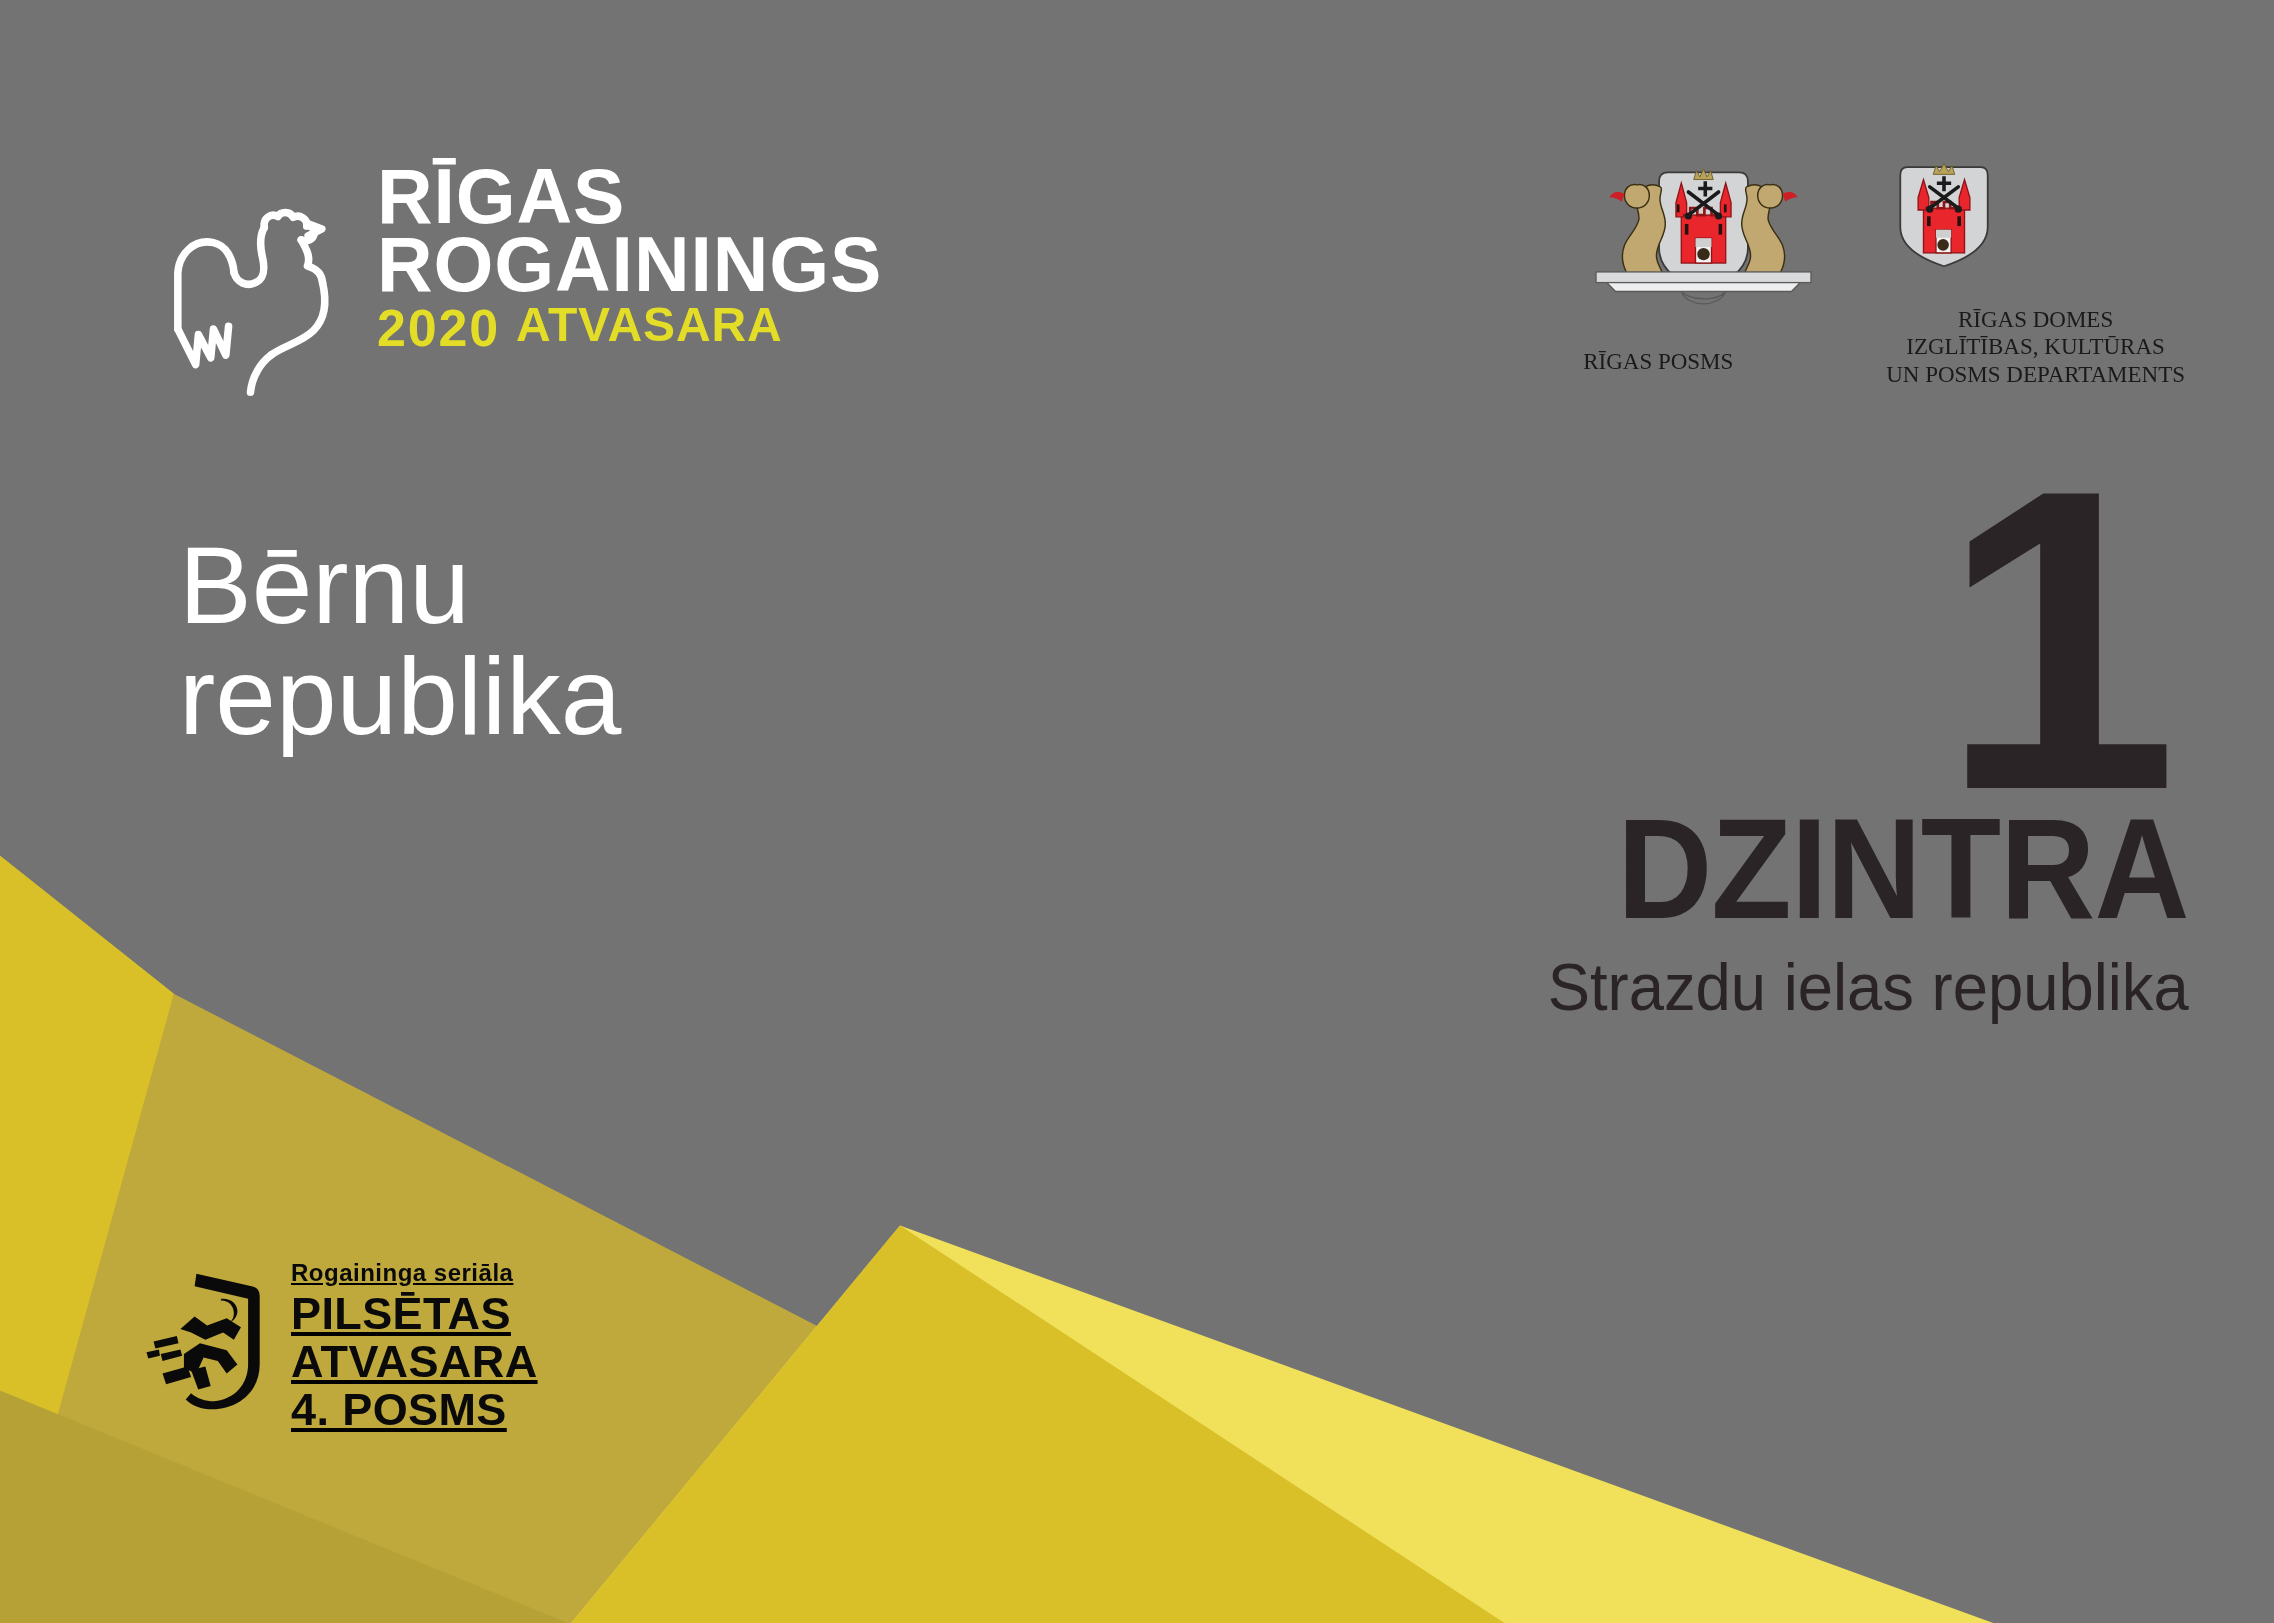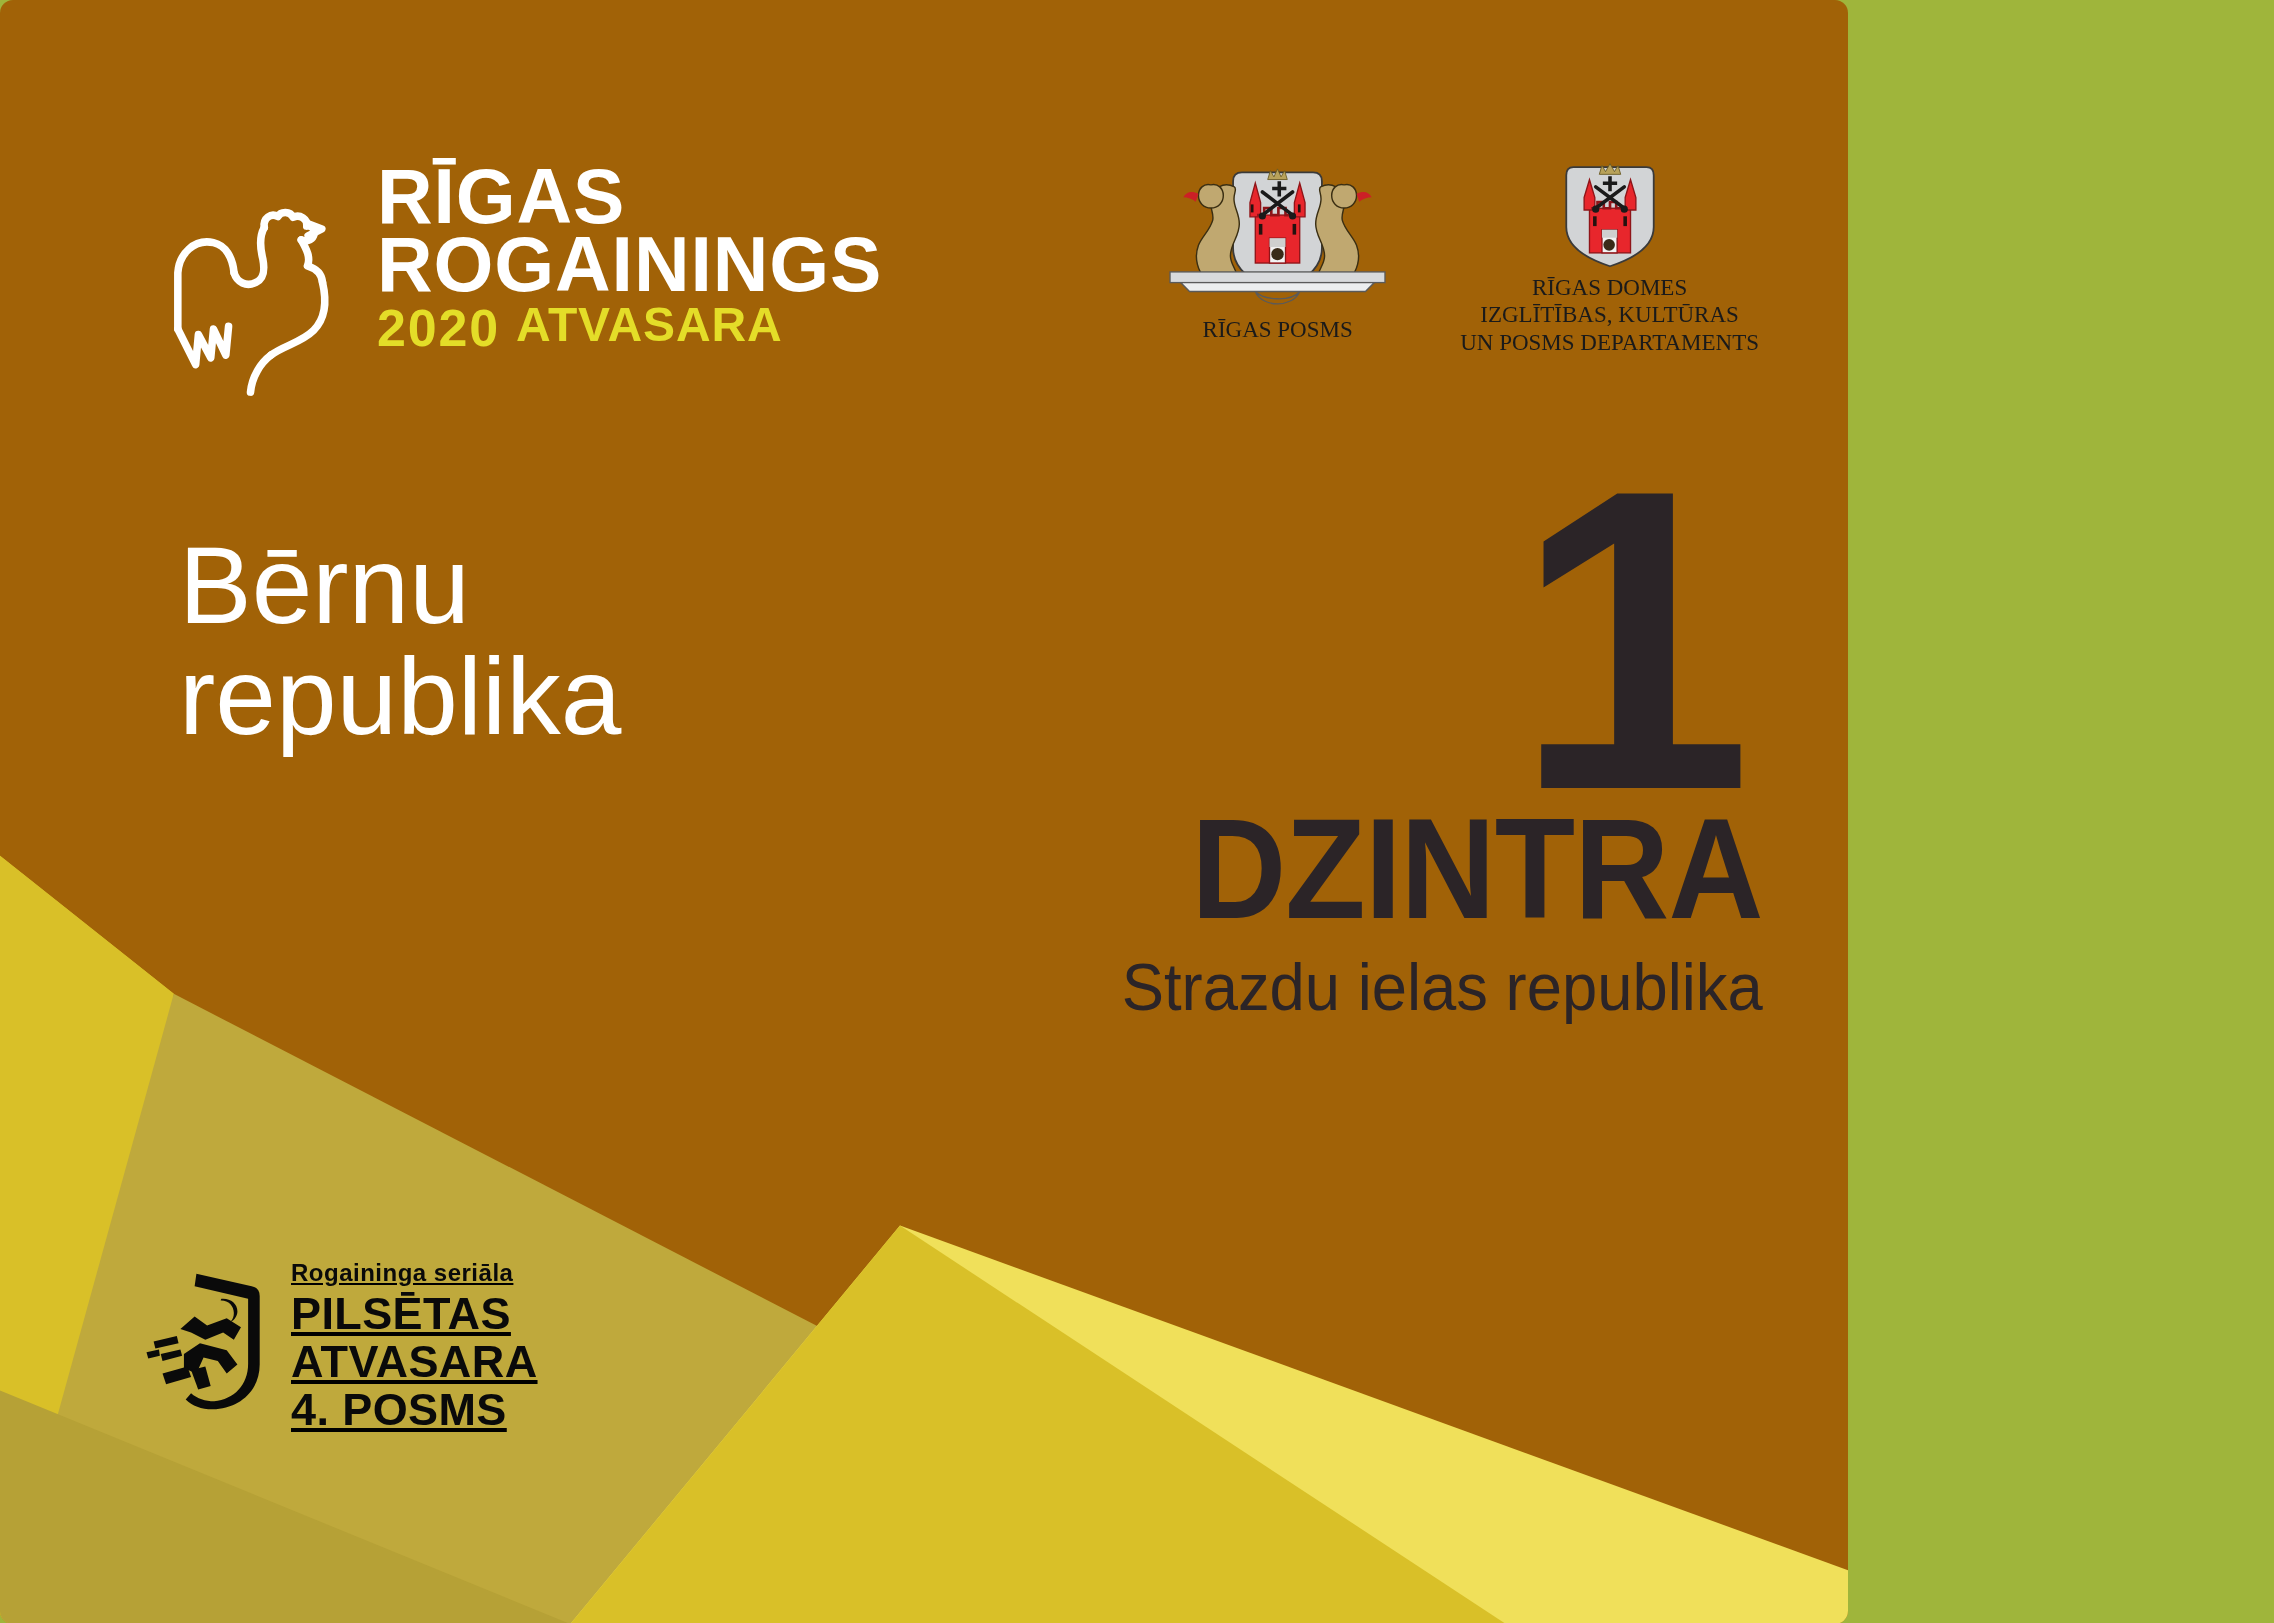--- a/index.html
+++ b/index.html
@@ -4,24 +4,23 @@
 <style>
   html,body{margin:0;padding:0;}
   body{
     width:2274px;height:1624px;overflow:hidden;
     font-family:"Liberation Sans", sans-serif;
     background:#9fb53b;
     position:relative;
   }
   #poster{
     position:absolute;inset:0;
-    width:1848px;height:1624px;
-    background:#a16207;
+    width:2274px;height:1624px;
+    background:#737373;
     overflow:hidden;
-    border-radius:13px;
   }
 
   
   #shapes{position:absolute;left:0;top:0;width:2274px;height:1624px;pointer-events:none;}
 
   
   #event-logo{position:absolute;left:160px;top:156px;display:flex;align-items:flex-start;}
   #rooster-icon{width:192px;height:272px;flex:none;}
   #logo-words{margin-left:25px;margin-top:7.1px;}
   .logo-line1,.logo-line2{
@@ -37,21 +36,21 @@
   #headline{
     position:absolute;left:179px;top:530px;
     color:#ffffff;font-weight:400;font-size:109px;line-height:1.02;
     letter-spacing:0px;
     font-family:"Liberation Sans", sans-serif;
   }
   #headline .hl-line{display:block;}
 
   
   #sponsors{position:absolute;right:89px;top:160px;display:flex;align-items:flex-start;gap:62px;}
-  .crest-block{display:flex;flex-direction:column;align-items:center;}
+  .crest-block{display:flex;flex-direction:column;align-items:flex-start;gap:32px;}
   .crest-caption{
     font-family:"Liberation Serif", serif;
     font-size:23px;color:#1a1a1a;text-align:center;line-height:1.18;margin-top:5.3px;
     white-space:nowrap;
   }
 
   
   #cp-block{position:absolute;right:85px;top:486px;text-align:right;}
   #cp-number{
     color:#2b2427;font-weight:700;font-size:428px;line-height:0.72;

